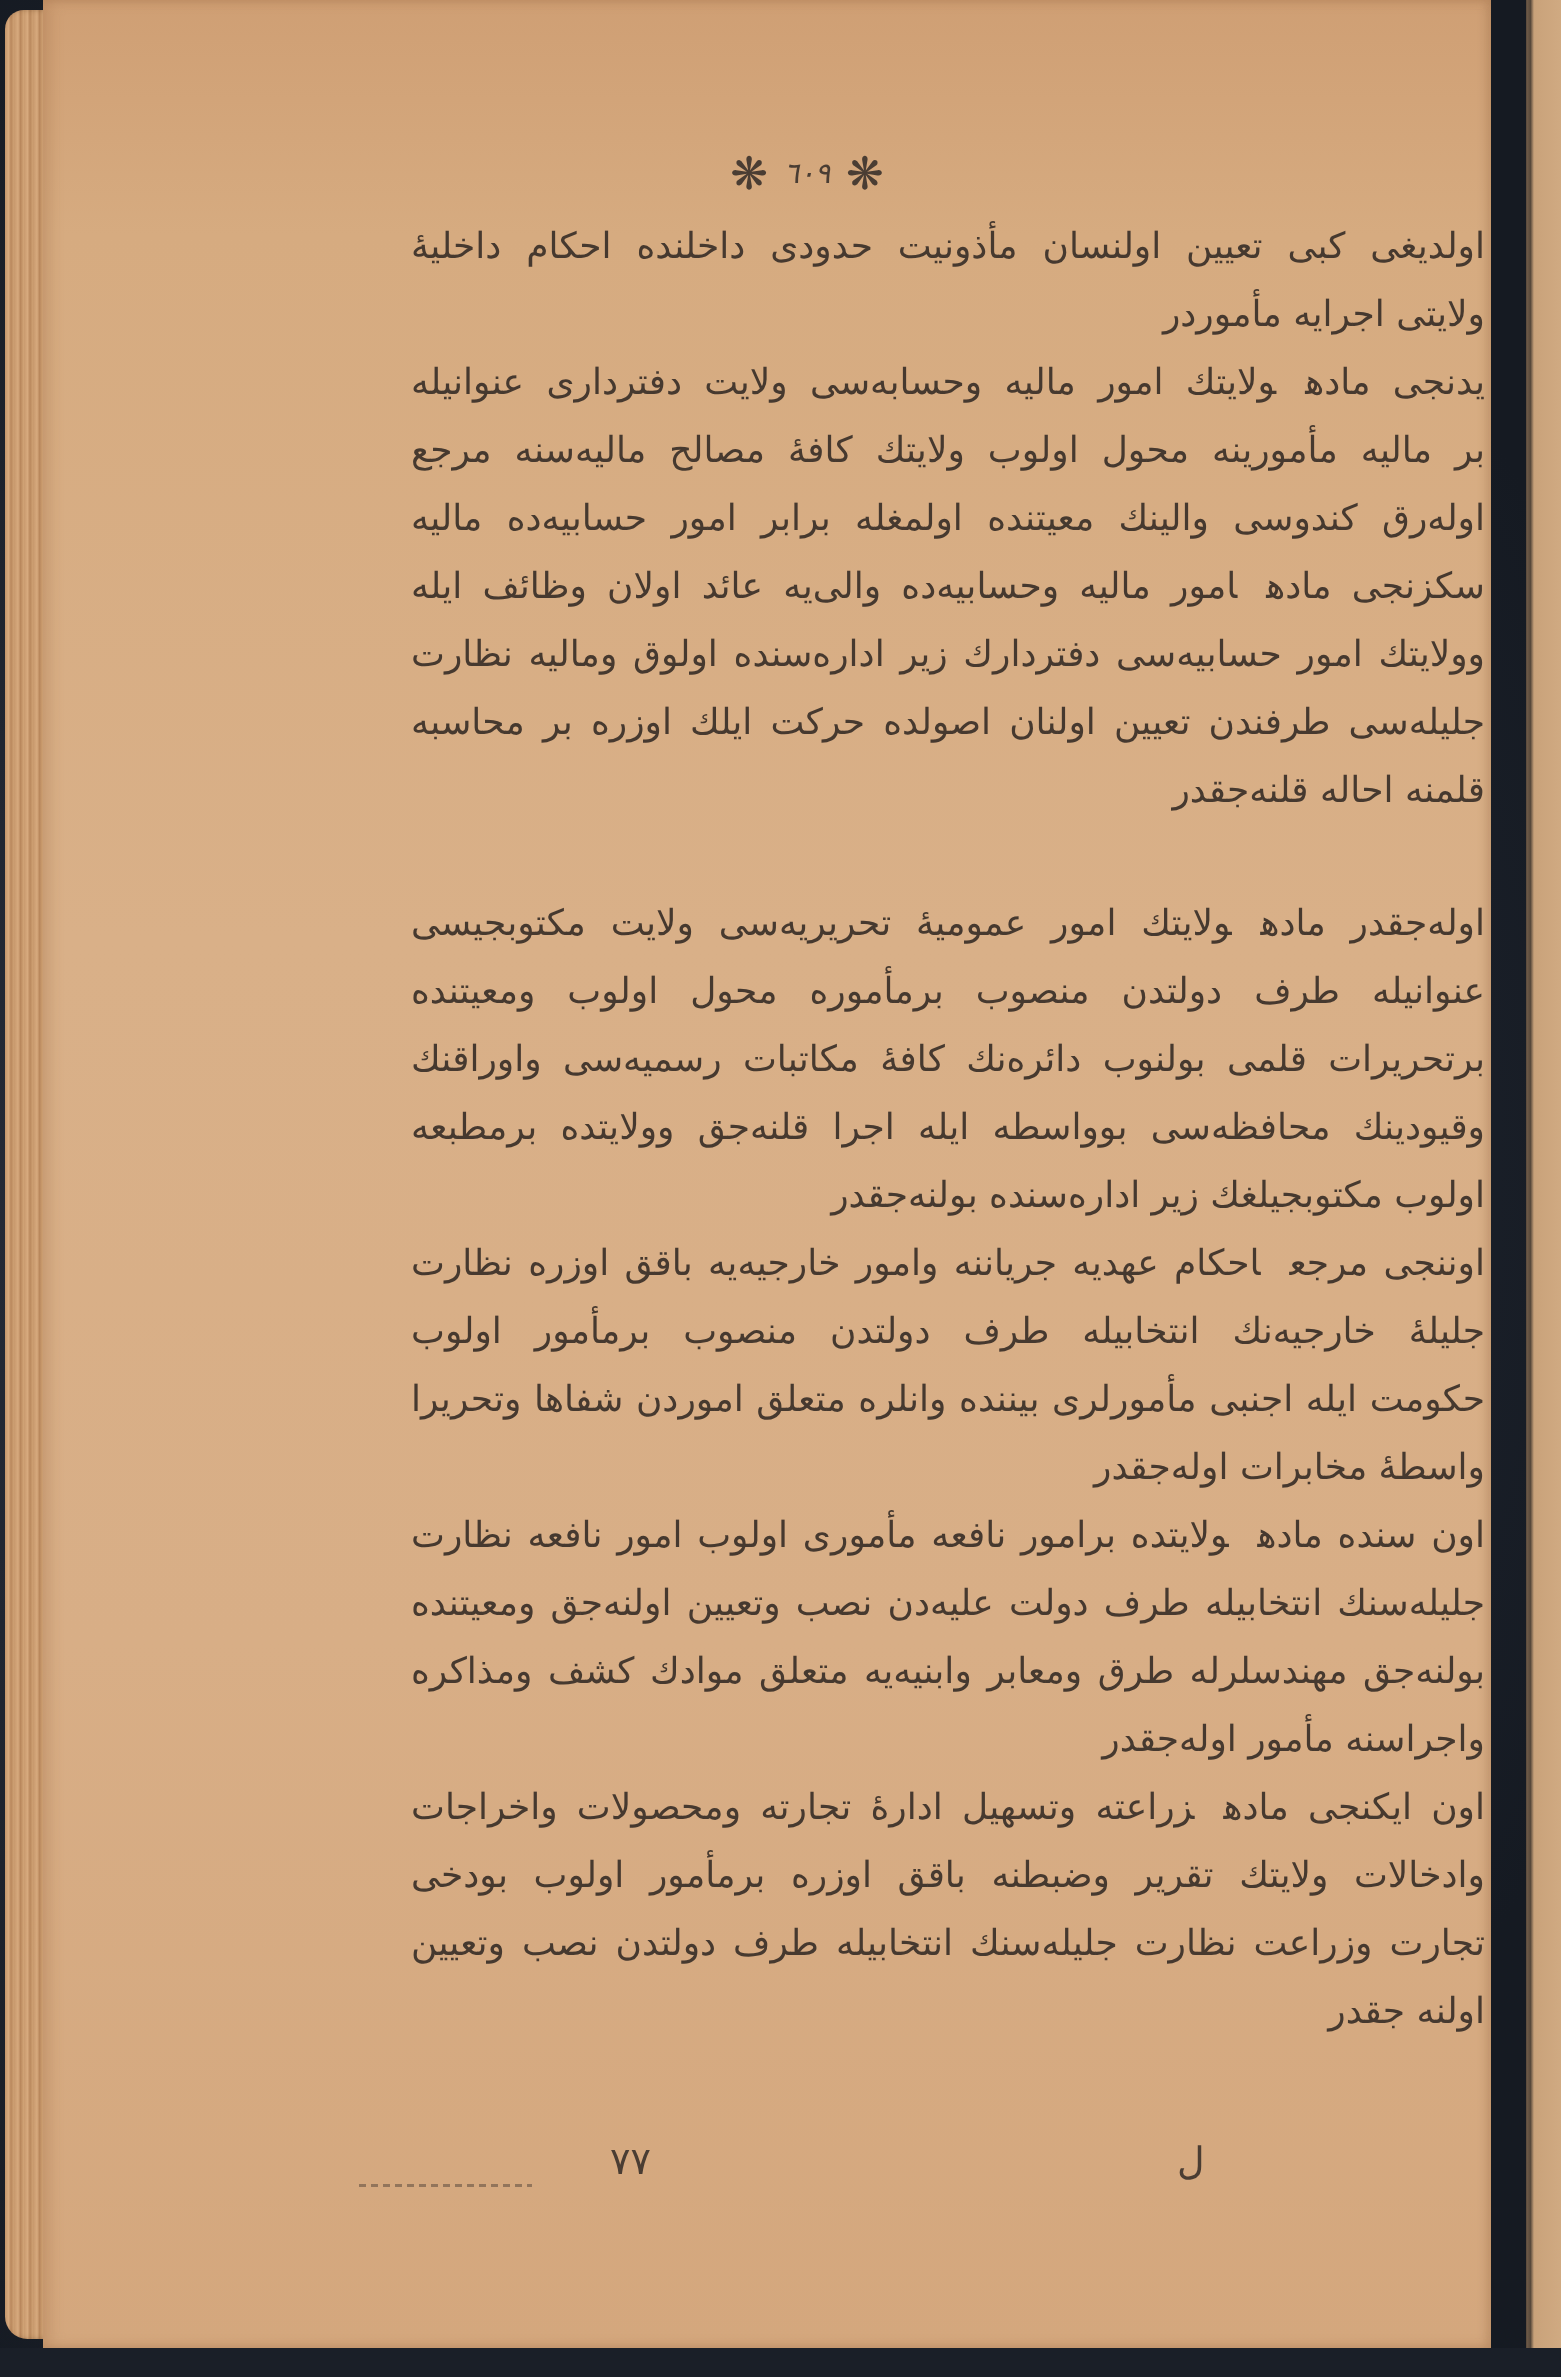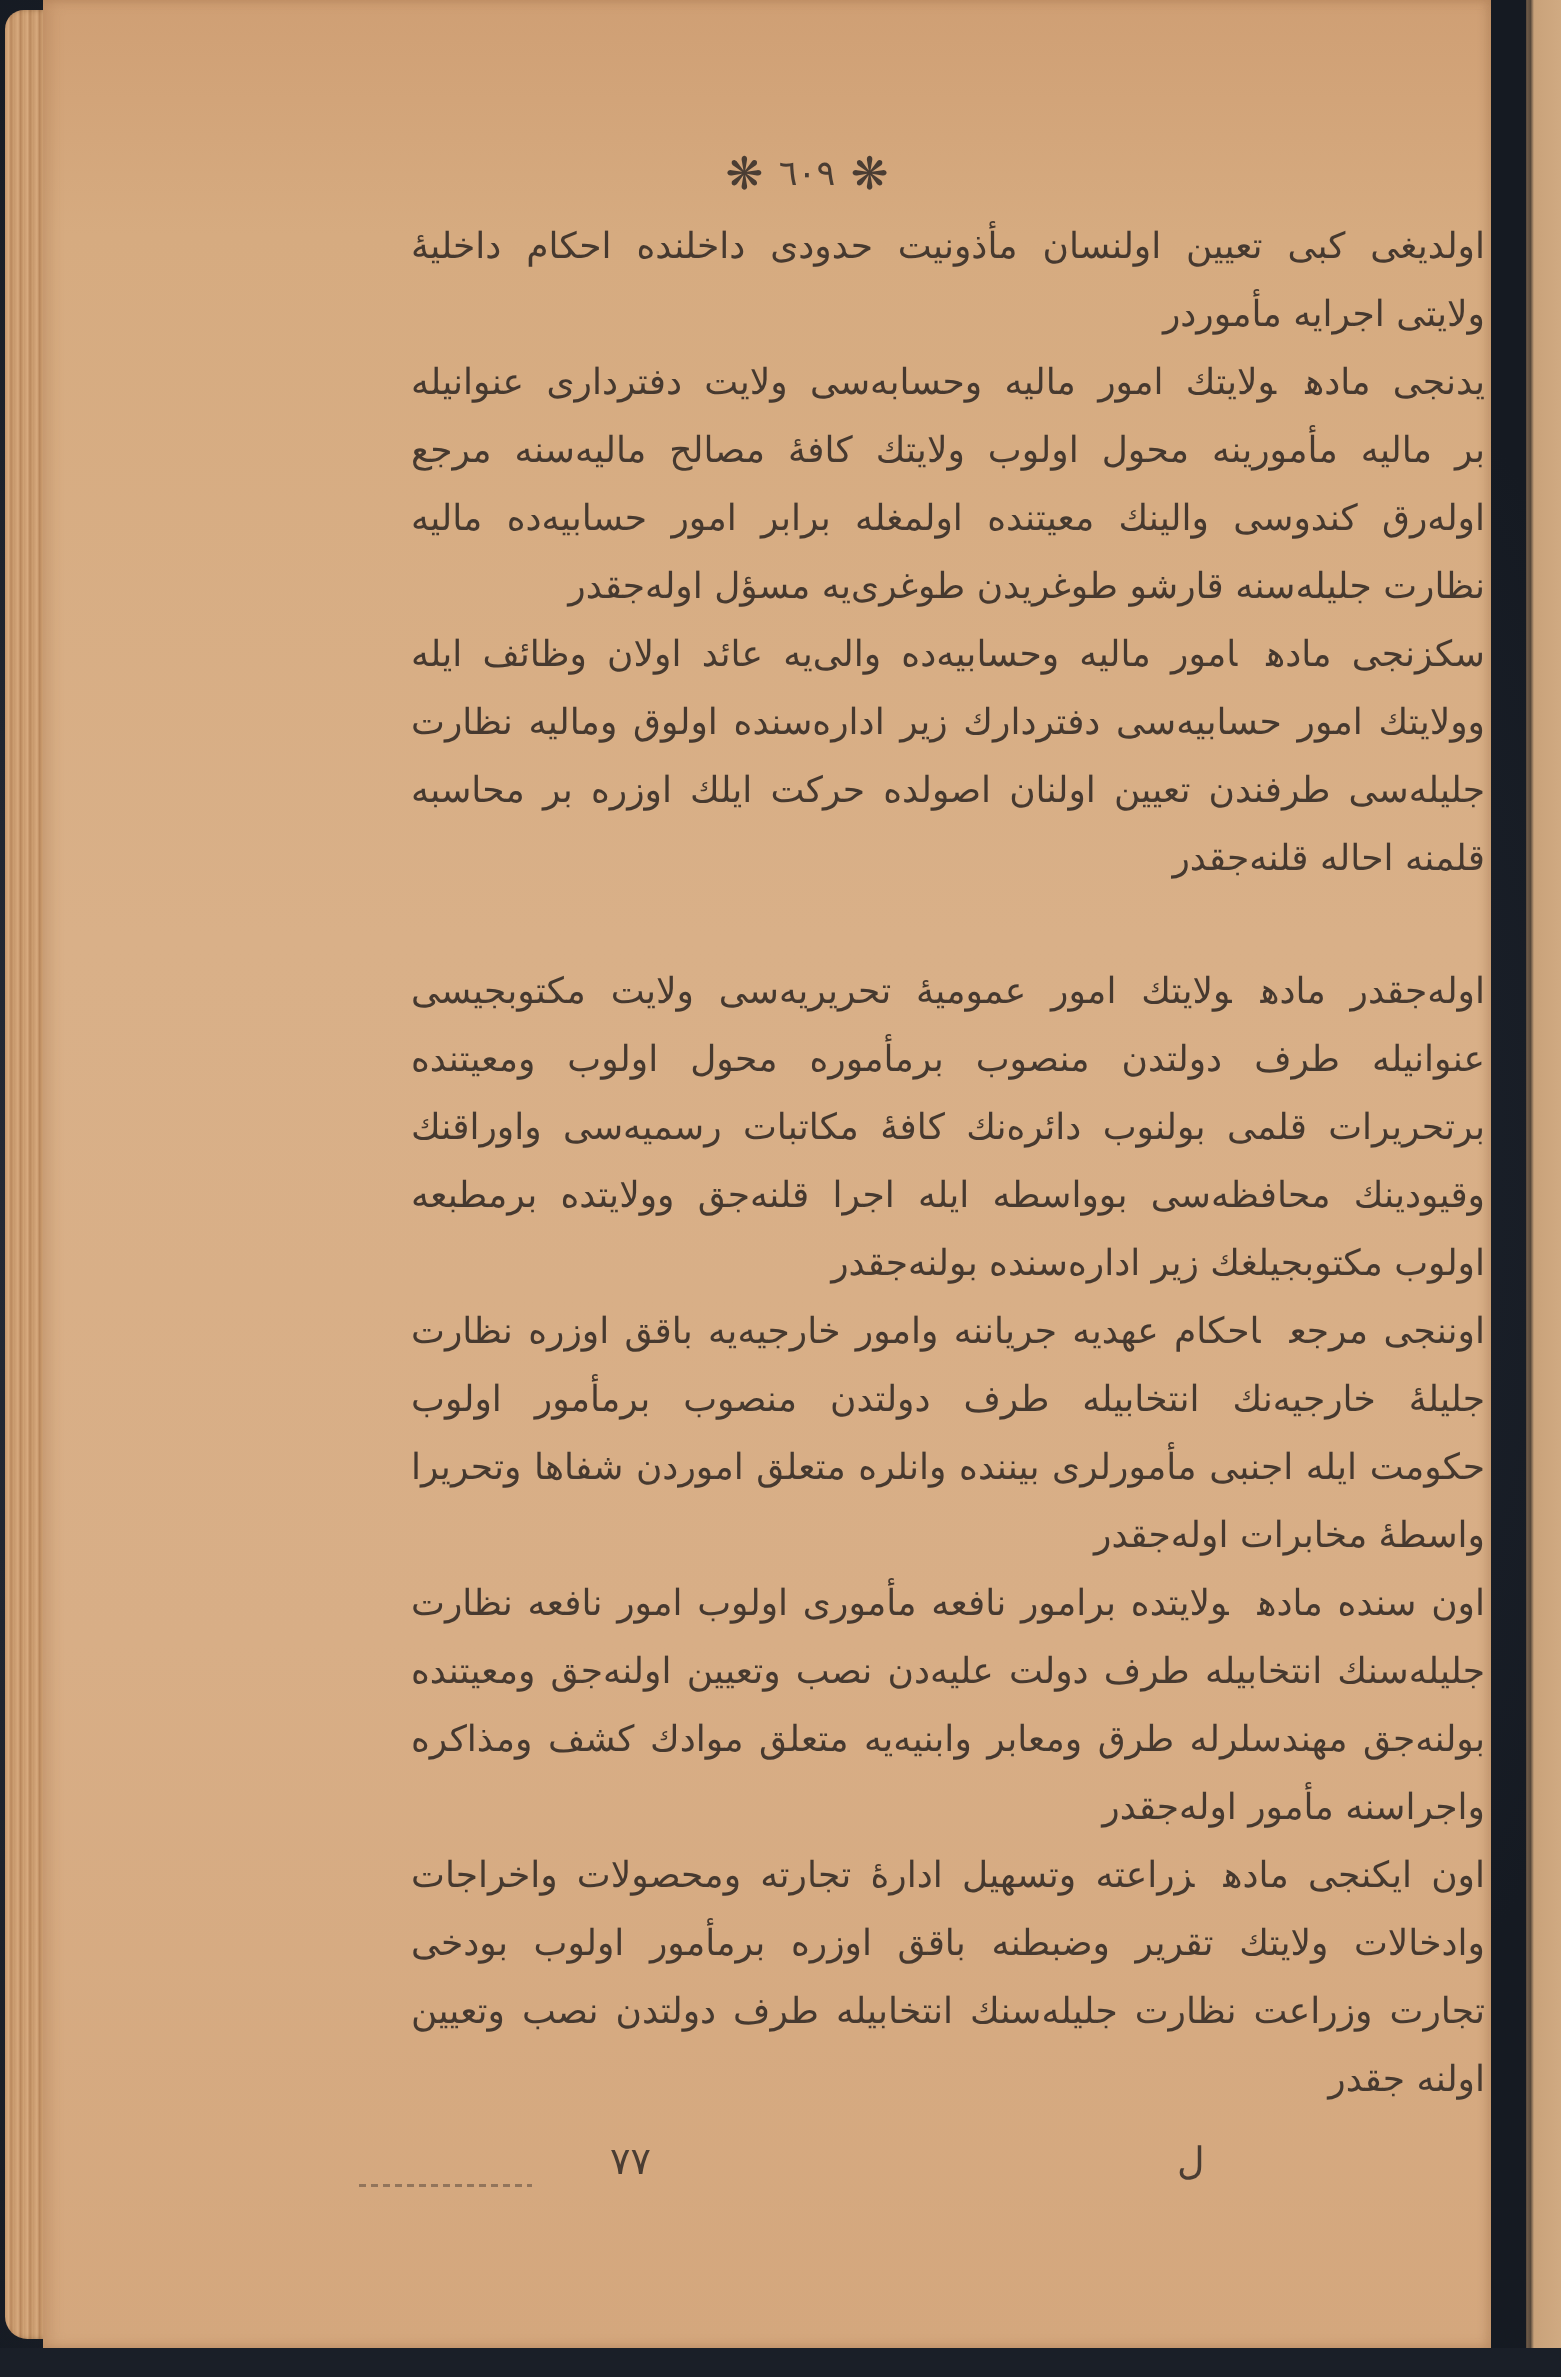--- a/index.html
+++ b/index.html
@@ -68,22 +68,23 @@
       box-sizing: border-box;
       color: #4a3d33;
     }
     .ornament {
       font-size: 45px;
       line-height: 1;
       color: #4a3d33;
     }
     .page-num {
       font-family: "DejaVu Serif", serif;
-      font-size: 35px;
-      direction: rtl;
+      font-size: 29px;
+      direction: rtl;
+      font-style: italic;
     }
     .text-block {
       position: absolute;
       top: 212px;
       left: 371px;
       width: 1074px;
       direction: rtl;
       color: #46392f;
       font-family: "DejaVu Serif", serif;
       font-size: 36px;
@@ -158,21 +159,20 @@
   <span class="page-num">٦٠٩</span>
   <span class="ornament">❋</span>
 </div>
 
 <div class="text-block" id="text-block">
     <div class="line"><span>اولدیغی کبی تعیین اولنسان مأذونیت حدودی داخلنده احکام داخلیهٔ</span></div>
     <div class="line short"><span>ولایتی اجرایه مأموردر</span></div>
     <div class="line"><span class="article-label">یدنجی ماده</span><span>ولایتك امور مالیه وحسابه‌سی ولایت دفترداری عنوانیله</span></div>
     <div class="line"><span>بر مالیه مأمورینه محول اولوب ولایتك کافهٔ مصالح مالیه‌سنه مرجع</span></div>
     <div class="line"><span>اولەرق کندوسی والینك معیتنده اولمغله برابر امور حسابیه‌ده مالیه</span></div>
-    <div class="line short"><span>نظارت جلیله‌سنه قارشو طوغریدن طوغری‌یه مسؤل اولەجقدر</span></div>
     <div class="line"><span class="article-label">سکزنجی ماده</span><span>امور مالیه وحسابیه‌ده والی‌یه عائد اولان وظائف ایله</span></div>
     <div class="line"><span>وولایتك امور حسابیه‌سی دفتردارك زیر اداره‌سنده اولوق ومالیه نظارت</span></div>
     <div class="line"><span>جلیله‌سی طرفندن تعیین اولنان اصولده حرکت ایلك اوزره بر محاسبه</span></div>
     <div class="line short"><span>قلمنه احاله قلنه‌جقدر</span></div>
     <div class="gap"></div>
     <div class="line"><span class="article-label">اولەجقدر ماده</span><span>ولایتك امور عمومیهٔ تحریریه‌سی ولایت مکتوبجیسی</span></div>
     <div class="line"><span>عنوانیله طرف دولتدن منصوب برمأموره محول اولوب ومعیتنده</span></div>
     <div class="line"><span>برتحریرات قلمی بولنوب دائره‌نك کافهٔ مکاتبات رسمیه‌سی واوراقنك</span></div>
     <div class="line"><span>وقیودینك محافظه‌سی بوواسطه ایله اجرا قلنه‌جق وولایتده برمطبعه</span></div>
     <div class="line short"><span>اولوب مکتوبجیلغك زیر اداره‌سنده بولنه‌جقدر</span></div>

